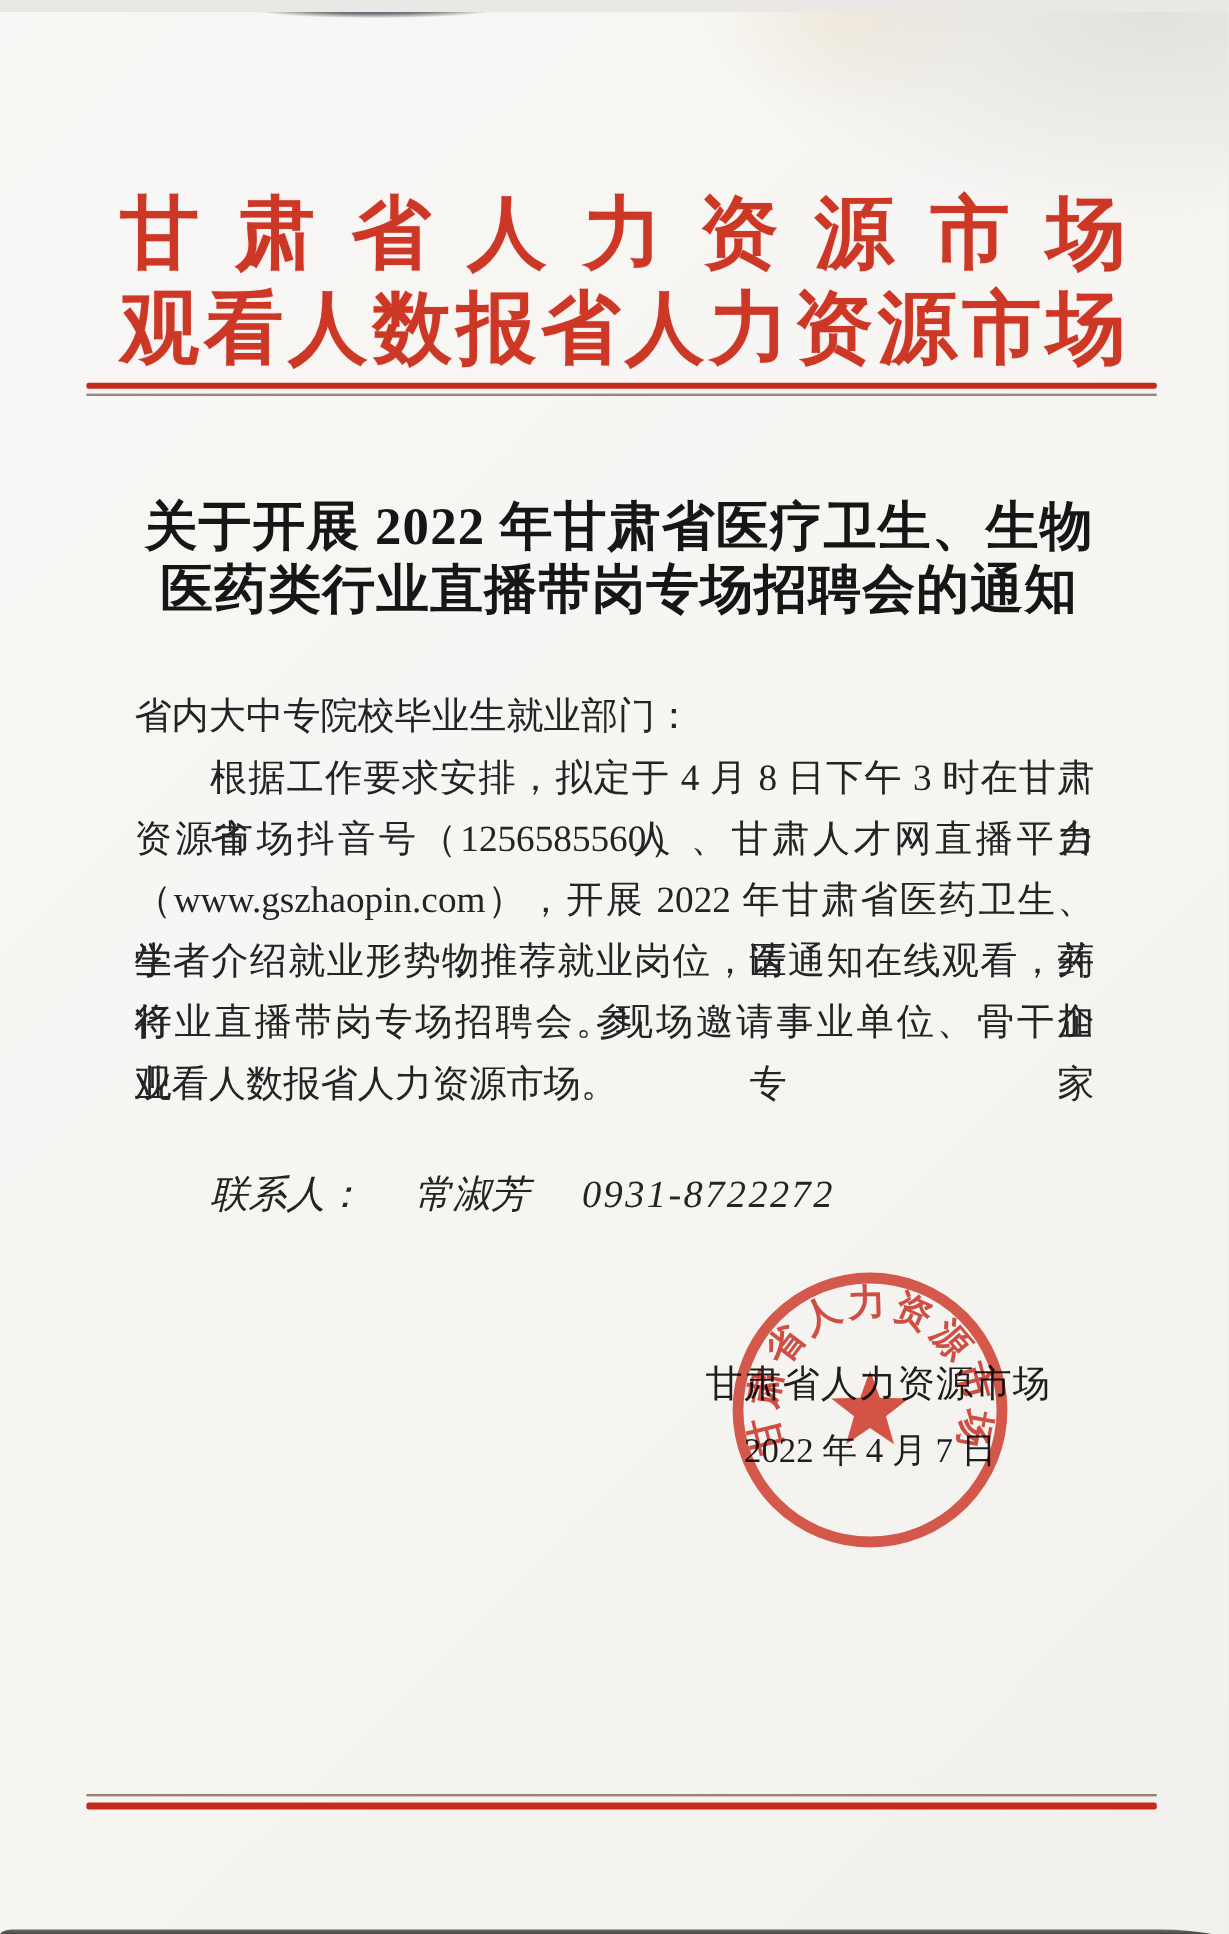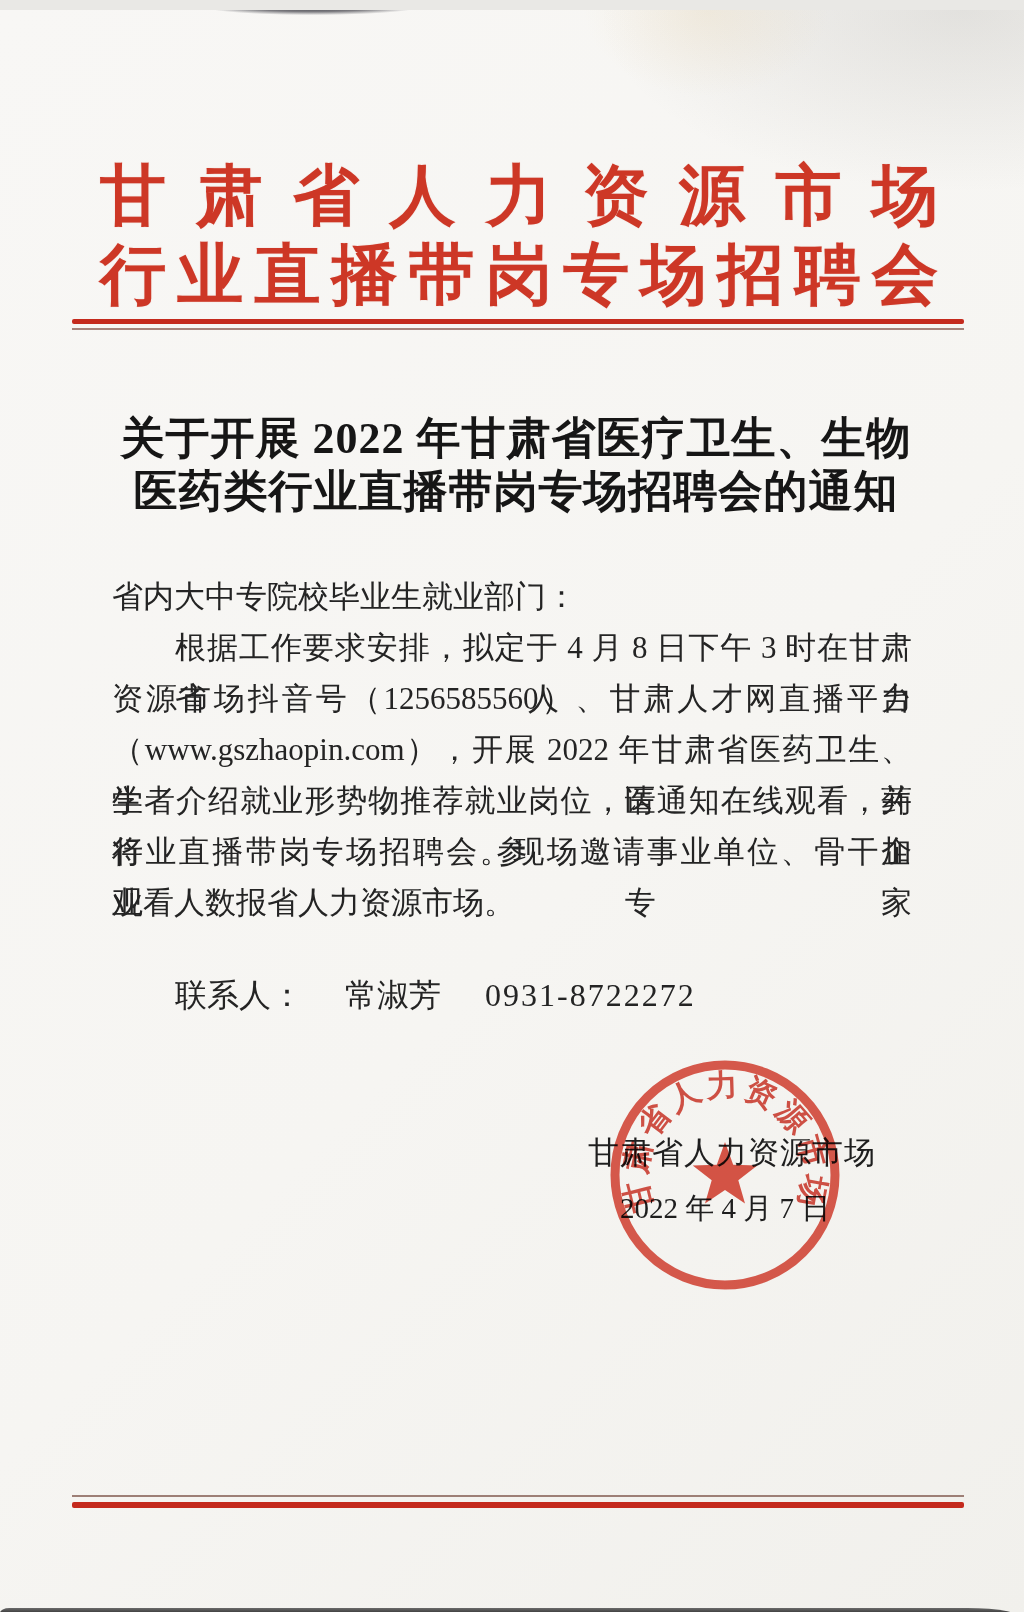--- a/index.html
+++ b/index.html
@@ -57,21 +57,21 @@
     white-space: normal;
     text-align: justify;
     -moz-text-align-last: justify;
     text-align-last: justify;
     font-family: Liberation Serif, serif;
   }
   .b-indent { padding-left: 63px; }
   .contact-row {
     position: absolute; left: 112px; top: 962px; width: 800px;
     display: flex; align-items: baseline;
-    font-size: 32px; line-height: 46px; color: #242424;
+    font-size: 32px; line-height: 46px; color: #242424; font-style: italic;
   }
   .contact-row .label { margin-left: 63px; }
   .contact-row .name  { margin-left: 42px; }
   .contact-row .phone { margin-left: 44px; letter-spacing: 2px; }
   .sig-org {
     position: absolute; left: 588px; top: 1122px;
     font-size: 31px; color: #1e1e1e; letter-spacing: 1px; white-space: nowrap;
   }
   .sig-date {
     position: absolute; left: 620px; top: 1179px;
@@ -93,21 +93,21 @@
 </style>
 </head>
 <body>
 
 <div class="page">
 
   <div class="scan-smudge-top"></div>
 
   <header class="letterhead">
     <span class="lh-line">甘肃省人力资源市场</span>
-    <span class="lh-line">行业直播带岗专场招聘会</span>
+    <span class="lh-line">观看人数报省人力资源市场</span>
   </header>
 
   <div class="rule-top">
     <div class="thick"></div>
     <div class="thin"></div>
   </div>
 
   <h1 class="doc-title">
     <div>关于开展 2022 年甘肃省医疗卫生、生物</div>
     <div>医药类行业直播带岗专场招聘会的通知</div>

